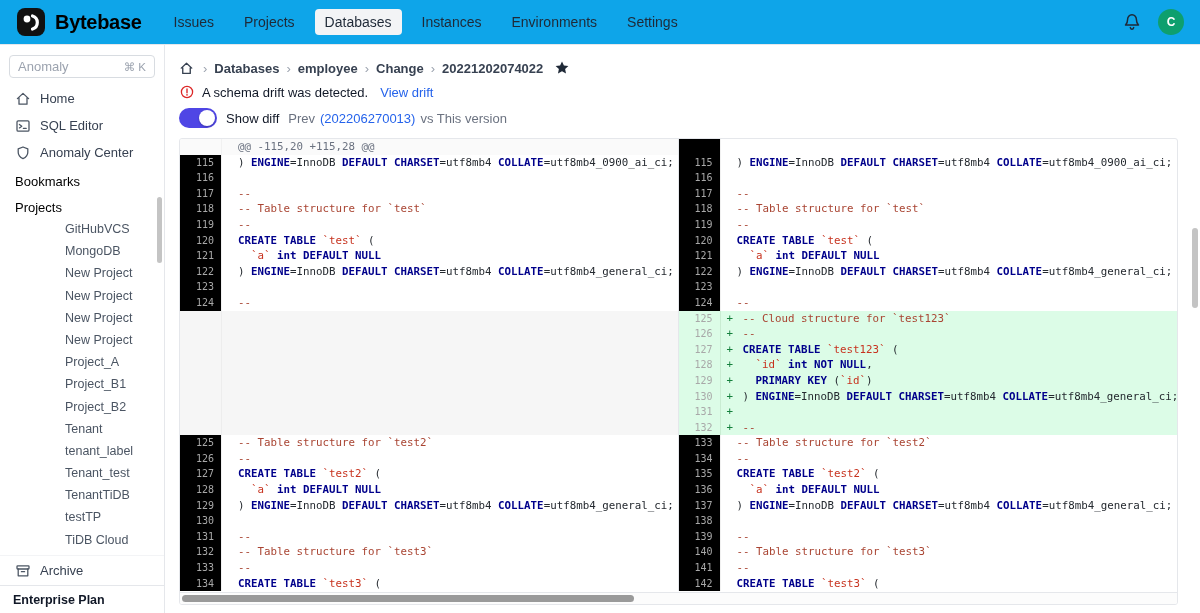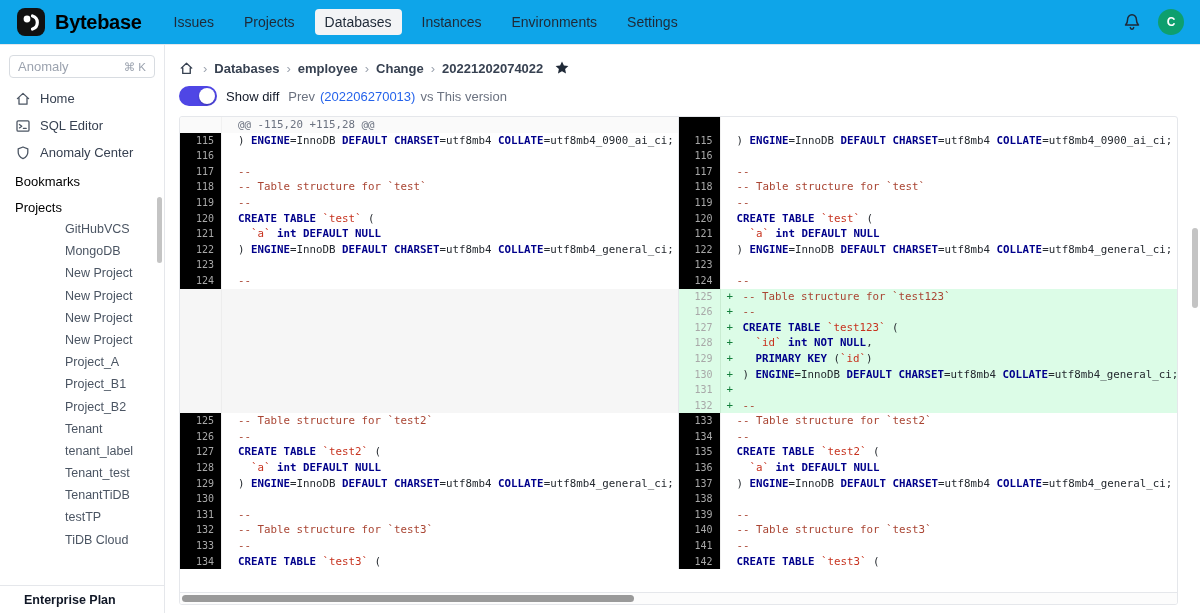--- a/index.html
+++ b/index.html
@@ -29,21 +29,21 @@
   .search .kbd { font-size:11.5px; color:#9ca3af; }
   .snav-item { display:flex; align-items:center; gap:9px; height:27px; padding:0 15px;
     font-size:13px; color:#374151; cursor:pointer; white-space:nowrap; }
   .snav-item svg, .archive svg { flex:none; }
   .section { padding:8px 15px 3px 15px; font-size:13px; color:#000000; }
   .plist { flex:1; overflow:hidden; }
   .project-item { height:22.2px; line-height:22.2px; padding-left:33px; font-size:12.5px;
     color:#4b5563; white-space:nowrap; cursor:pointer;margin-left:32px; }
   .archive { display:flex; align-items:center; gap:9px; height:30px; padding:0 15px;
     font-size:13px; color:#374151; cursor:pointer; border-top:1px solid #f3f4f6; }
-  .plan { height:28px; display:flex; align-items:center; padding-left:24px;
+  .plan { height:28px; display:flex; align-items:center; padding-left:13px;
     font-size:12.5px; font-weight:700; color:#111827; border-top:1px solid #e5e7eb; }
   .sb-thumb { position:absolute; right:2px; top:152px; width:5px; height:66px;
     background:#c4c4c4; border-radius:3px; }
 
   
   .main { flex:1; min-width:0; display:flex; flex-direction:column; padding:11px 22px 0 14px; }
   .breadcrumb { flex:none; height:24px; display:flex; align-items:center; font-size:13px; }
   .bc-item { font-weight:600; color:#374151; margin:0 2px; cursor:pointer; white-space:nowrap; }
   .bc-sep { color:#9ca3af; margin:0 5px; }
   .bc-home { display:flex; align-items:center; margin-right:4px; cursor:pointer; }
@@ -168,20 +168,29 @@
         <div class="project-item">Project_A</div>
         <div class="project-item">Project_B1</div>
         <div class="project-item">Project_B2</div>
         <div class="project-item">Tenant</div>
         <div class="project-item">tenant_label</div>
         <div class="project-item">Tenant_test</div>
         <div class="project-item">TenantTiDB</div>
         <div class="project-item">testTP</div>
         <div class="project-item">TiDB Cloud</div>
       </div>
+    <div class="archive">
+      <span style="display:flex;">
+        <svg width="16" height="16" viewBox="0 0 20 20" fill="none" stroke="#4b5563" stroke-width="1.6" stroke-linecap="round" stroke-linejoin="round">
+          <rect x="2.5" y="3.5" width="15" height="4" rx="0.8"></rect>
+          <path d="M4 7.5 V16 H16 V7.5 M8 10.8 H12"></path>
+        </svg>
+      </span>
+      <span>Archive</span>
+    </div>
     <div class="plan">Enterprise Plan</div>
     <div class="sb-thumb"></div>
   </aside>
 
   <main class="main">
     <div class="breadcrumb">
       <span class="bc-home">
         <svg width="15" height="15" viewBox="0 0 20 20" fill="none" stroke="#374151" stroke-width="1.8" stroke-linecap="round" stroke-linejoin="round">
           <path d="M3 9.5 L10 3 L17 9.5 M5 8.5 V16.5 H15 V8.5"></path>
         </svg>
@@ -196,20 +205,31 @@
           <span class="bc-sep">›</span>
           <span class="bc-item">20221202074022</span>
         </span>
       <span class="bc-star">
         <svg width="16" height="16" viewBox="0 0 20 20">
           <path d="M10 1.8 L12.4 6.9 L18 7.6 L13.9 11.4 L15 17 L10 14.2 L5 17 L6.1 11.4 L2 7.6 L7.6 6.9 Z" fill="#1f2937"></path>
         </svg>
       </span>
     </div>
 
+    <div class="alert-row">
+      <span style="display:flex;">
+        <svg width="16" height="16" viewBox="0 0 20 20">
+          <circle cx="10" cy="10" r="7" stroke="#dc2626" stroke-width="1.6" fill="none"></circle>
+          <path d="M10 6.3 V11" stroke="#dc2626" stroke-width="1.7" stroke-linecap="round"></path>
+          <circle cx="10" cy="13.6" r="1" fill="#dc2626"></circle>
+        </svg>
+      </span>
+      <span>A schema drift was detected.</span>
+      <span class="alert-link">View drift</span>
+    </div>
 
     <div class="toggle-row">
       <div class="toggle">
           <div class="knob"></div>
         </div>
       <span class="toggle-label">Show diff</span>
       <span class="muted">Prev</span>
       <span class="ver-link" style="margin-left:-4px;">(202206270013)</span>
       <span class="muted" style="margin-left:-4px;">vs This version</span>
     </div>
@@ -256,21 +276,21 @@
           <div class="code L"></div>
           <div class="gut">123</div>
           <div class="code"></div>
           <div class="gut">124</div>
           <div class="code L"><span class="tc">--</span></div>
           <div class="gut">124</div>
           <div class="code"><span class="tc">--</span></div>
           <div class="gut pad"></div>
           <div class="code pad L"></div>
           <div class="gut add">125</div>
-          <div class="code add"><span class="plus">+</span><span class="tc">-- Table structure for `test123`</span></div>
+          <div class="code add"><span class="plus">+</span><span class="tc">-- Cloud structure for `test123`</span></div>
           <div class="gut pad"></div>
           <div class="code pad L"></div>
           <div class="gut add">126</div>
           <div class="code add"><span class="plus">+</span><span class="tc">--</span></div>
           <div class="gut pad"></div>
           <div class="code pad L"></div>
           <div class="gut add">127</div>
           <div class="code add"><span class="plus">+</span><span class="tk">CREATE</span> <span class="tk">TABLE</span> <span class="ts">`test123`</span> (</div>
           <div class="gut pad"></div>
           <div class="code pad L"></div>

